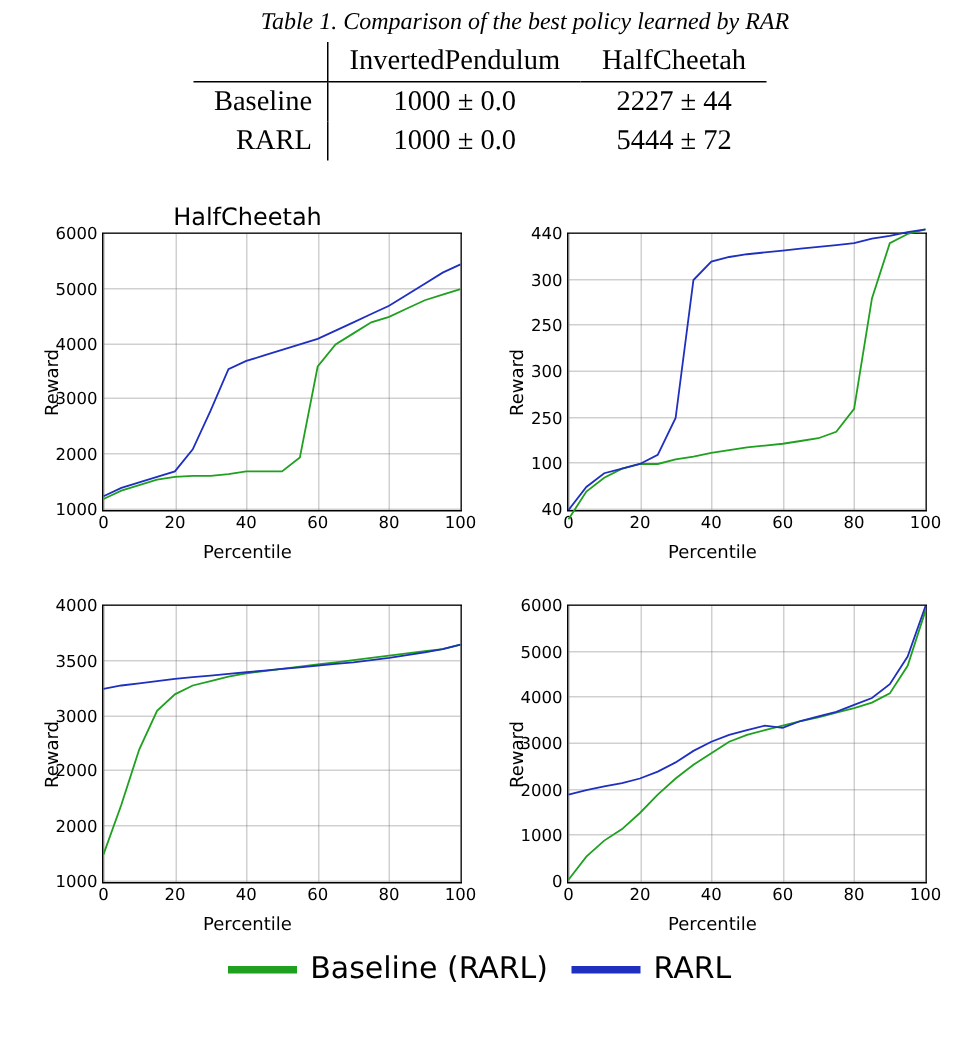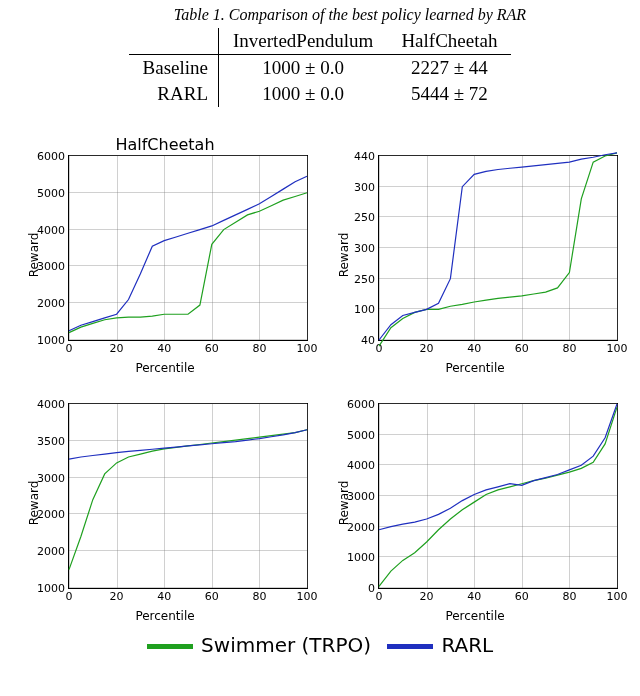--- a/index.html
+++ b/index.html
@@ -273,19 +273,19 @@
           <path d="M0.00 99.17 L5.00 90.83 L10.00 85.00 L15.00 80.83 L20.00 75.00 L25.00 68.33 L30.00 62.50 L35.00 57.50 L40.00 53.33 L45.00 49.17 L50.00 46.67 L55.00 45.00 L60.00 43.33 L65.00 41.67 L70.00 40.33 L75.00 38.67 L80.00 37.00 L85.00 35.00 L90.00 31.67 L95.00 21.67 L100.00 1.67 " fill="none" stroke="#1fa01f" stroke-width="1.2" vector-effect="non-scaling-stroke"></path>
           <path d="M0.00 68.33 L5.00 66.67 L10.00 65.33 L15.00 64.17 L20.00 62.50 L25.00 60.00 L30.00 56.67 L35.00 52.50 L40.00 49.17 L45.00 46.67 L50.00 45.00 L55.00 43.33 L60.00 44.17 L65.00 41.67 L70.00 40.00 L75.00 38.33 L80.00 35.83 L85.00 33.33 L90.00 28.33 L95.00 18.33 L100.00 0.00 " fill="none" stroke="#1f2fbf" stroke-width="1.2" vector-effect="non-scaling-stroke"></path>
         </svg>
       </div>
     </div>
   </div>
 
 <div class="legend">
   <span>
     <span class="swatch" style="background:#1fa01f"></span>
-    <span>Swimmer (TRPO)</span>
+    <span>Baseline (RARL)</span>
   </span>
   <span>
     <span class="swatch" style="background:#1f2fbf"></span>
     <span>RARL</span>
   </span>
 </div>
 
 </body></html>

